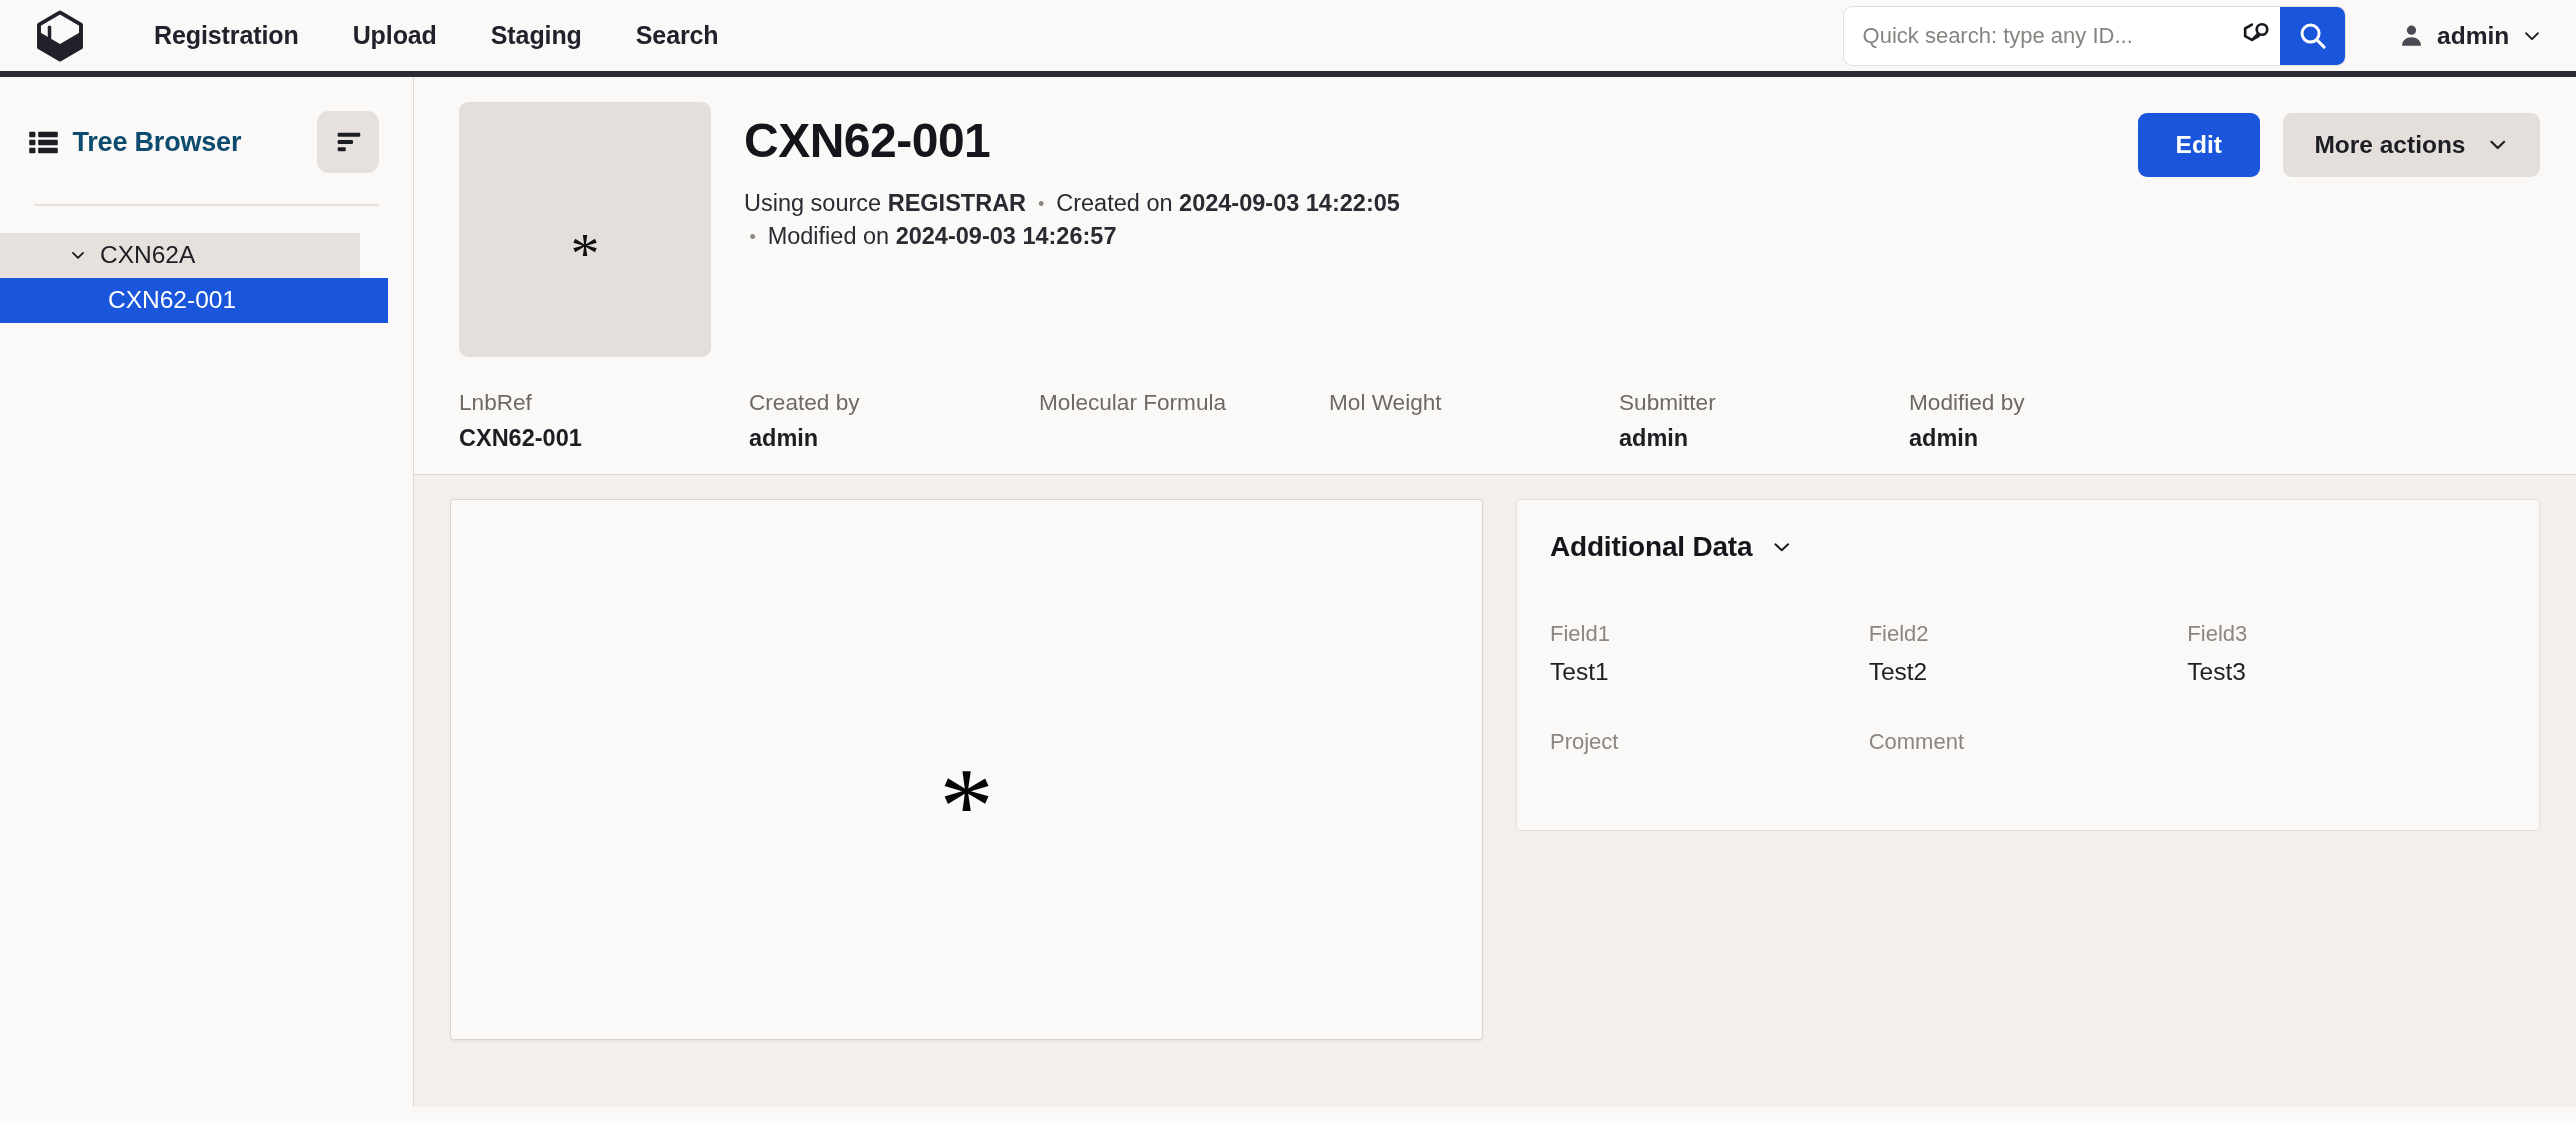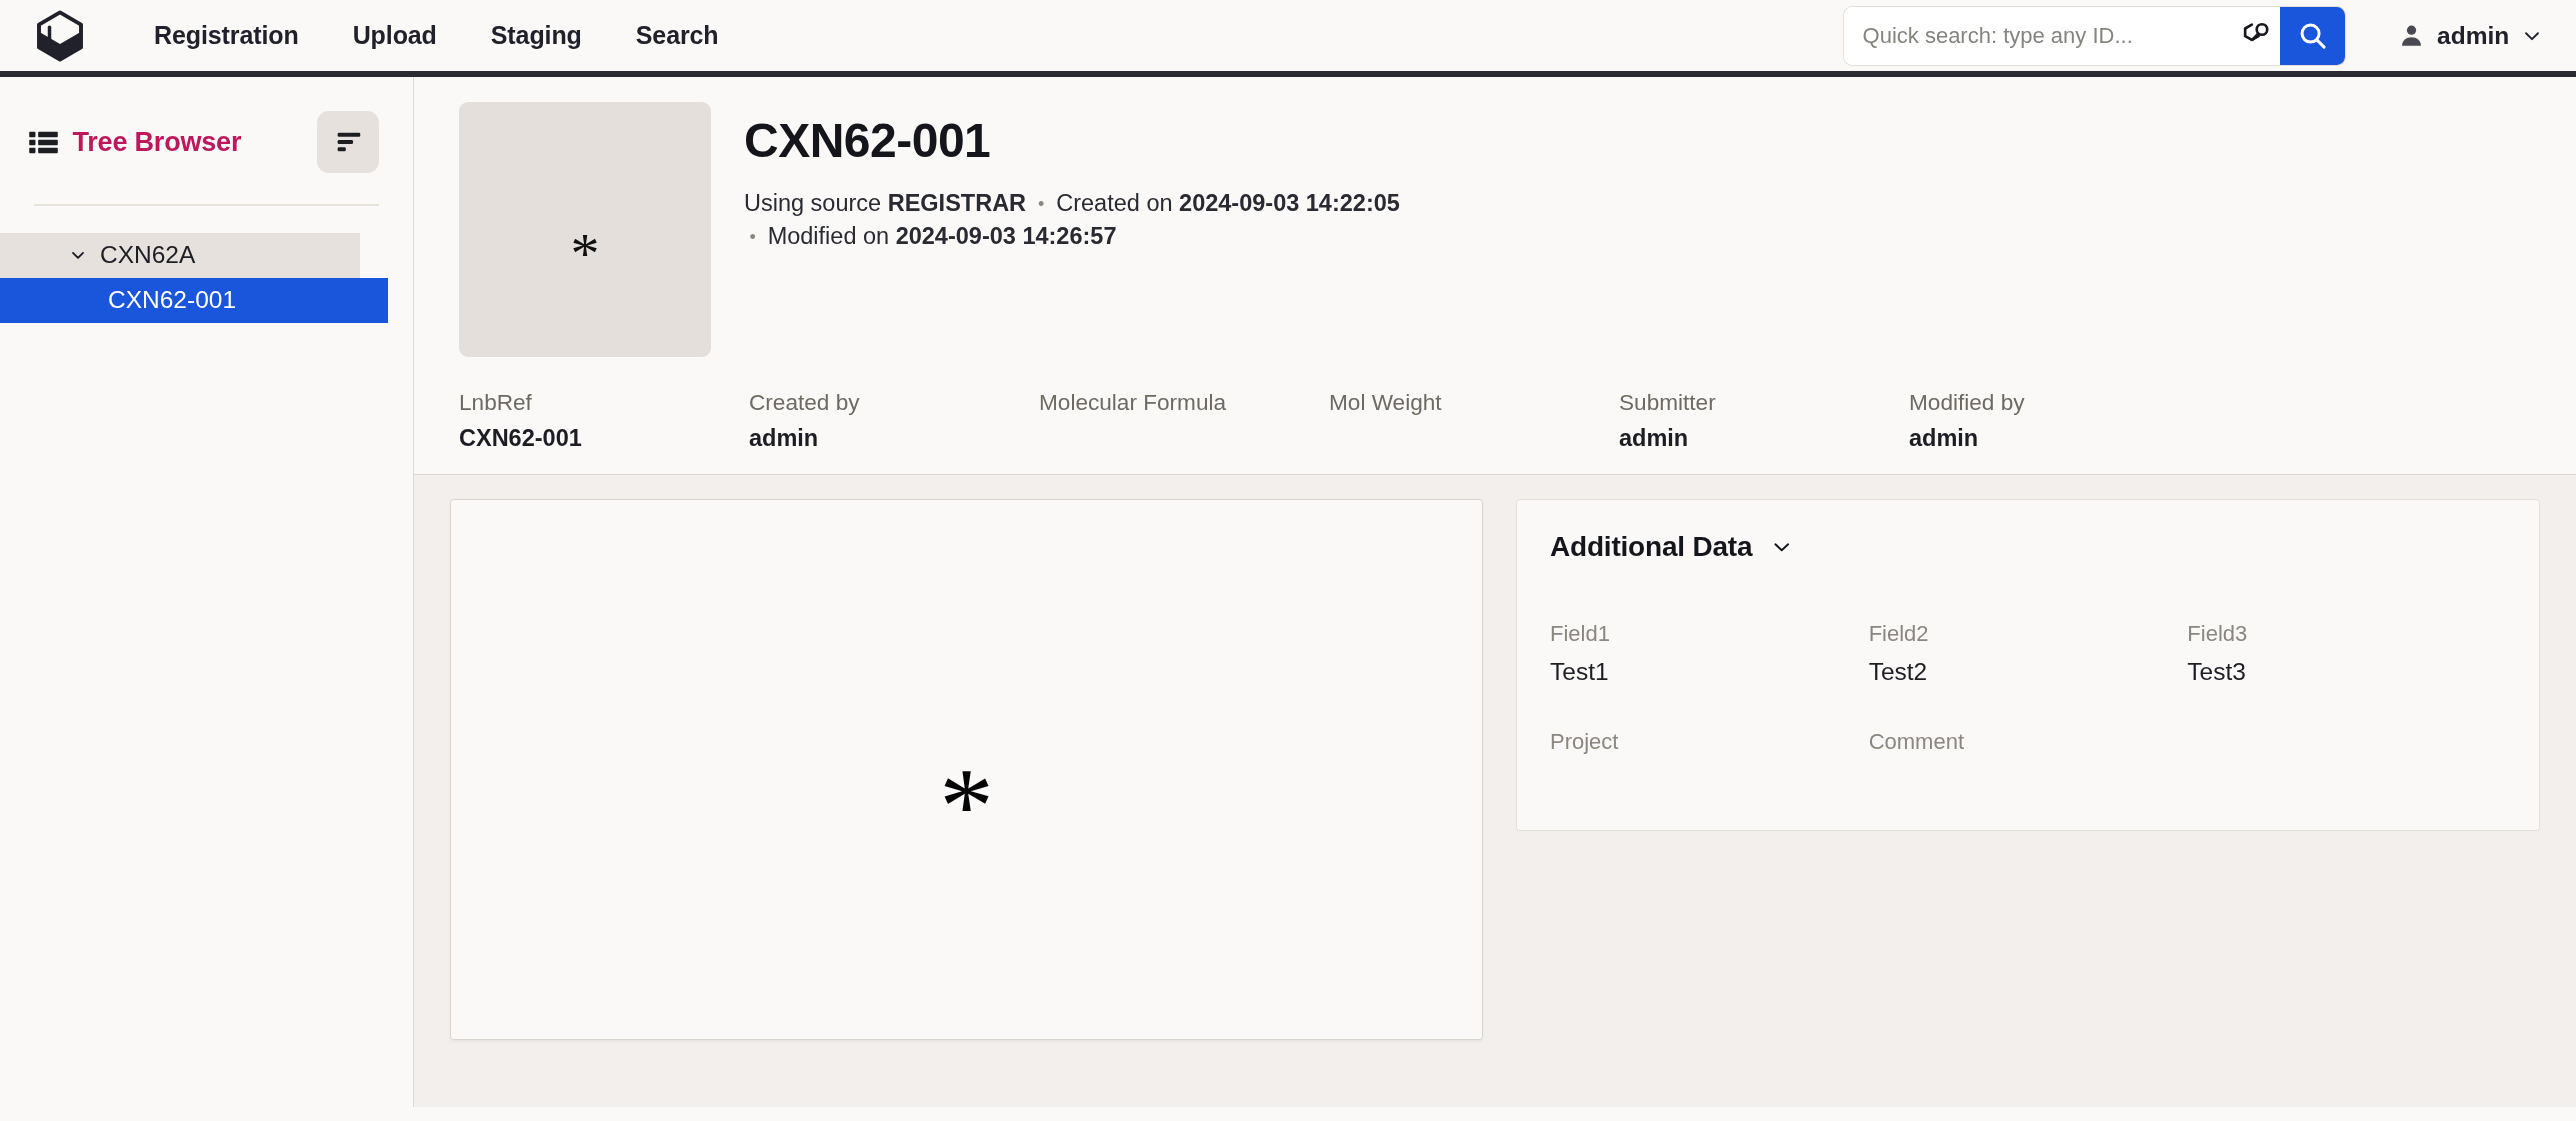--- a/index.html
+++ b/index.html
@@ -122,21 +122,21 @@
     padding: 34px 34px 0 29px;
   }
   .tree-title {
     display: flex;
     align-items: center;
     gap: 14.5px;
   }
   .tree-title-text {
     font-size: 27px;
     font-weight: 700;
-    color: #be185d;
+    color: #0c4a6e;
     letter-spacing: -0.2px;
   }
   .sort-btn {
     margin-left: auto;
     width: 62px; height: 62px;
     border-radius: 11.8px;
     background: #e6e1dd;
     border: 0;
     display: flex; align-items: center; justify-content: center;
     cursor: pointer;
@@ -465,20 +465,29 @@
             <span>Created on</span>
             <b>2024-09-03 14:22:05</b>
           </div>
           <div class="meta-line">
             <span class="meta-dot">•</span>
             <span>Modified on</span>
             <b>2024-09-03 14:26:57</b>
           </div>
         </div>
 
+        <div class="dh-actions">
+          <button class="btn-edit">Edit</button>
+          <button class="btn-more">
+            <span>More actions</span>
+            <svg width="23.5" height="23.5" viewBox="0 0 24 24" aria-hidden="true">
+              <path d="M5.5 9 L12 15.4 L18.5 9" fill="none" stroke="#1d1d24" stroke-width="2.2" stroke-linecap="round" stroke-linejoin="round"></path>
+            </svg>
+          </button>
+        </div>
       </div>
 
       <div class="fields-row">
         <div class="field-col first">
           <div class="field-label">LnbRef</div>
           <div class="field-value">CXN62-001</div>
         </div>
         <div class="field-col">
           <div class="field-label">Created by</div>
           <div class="field-value">admin</div>

